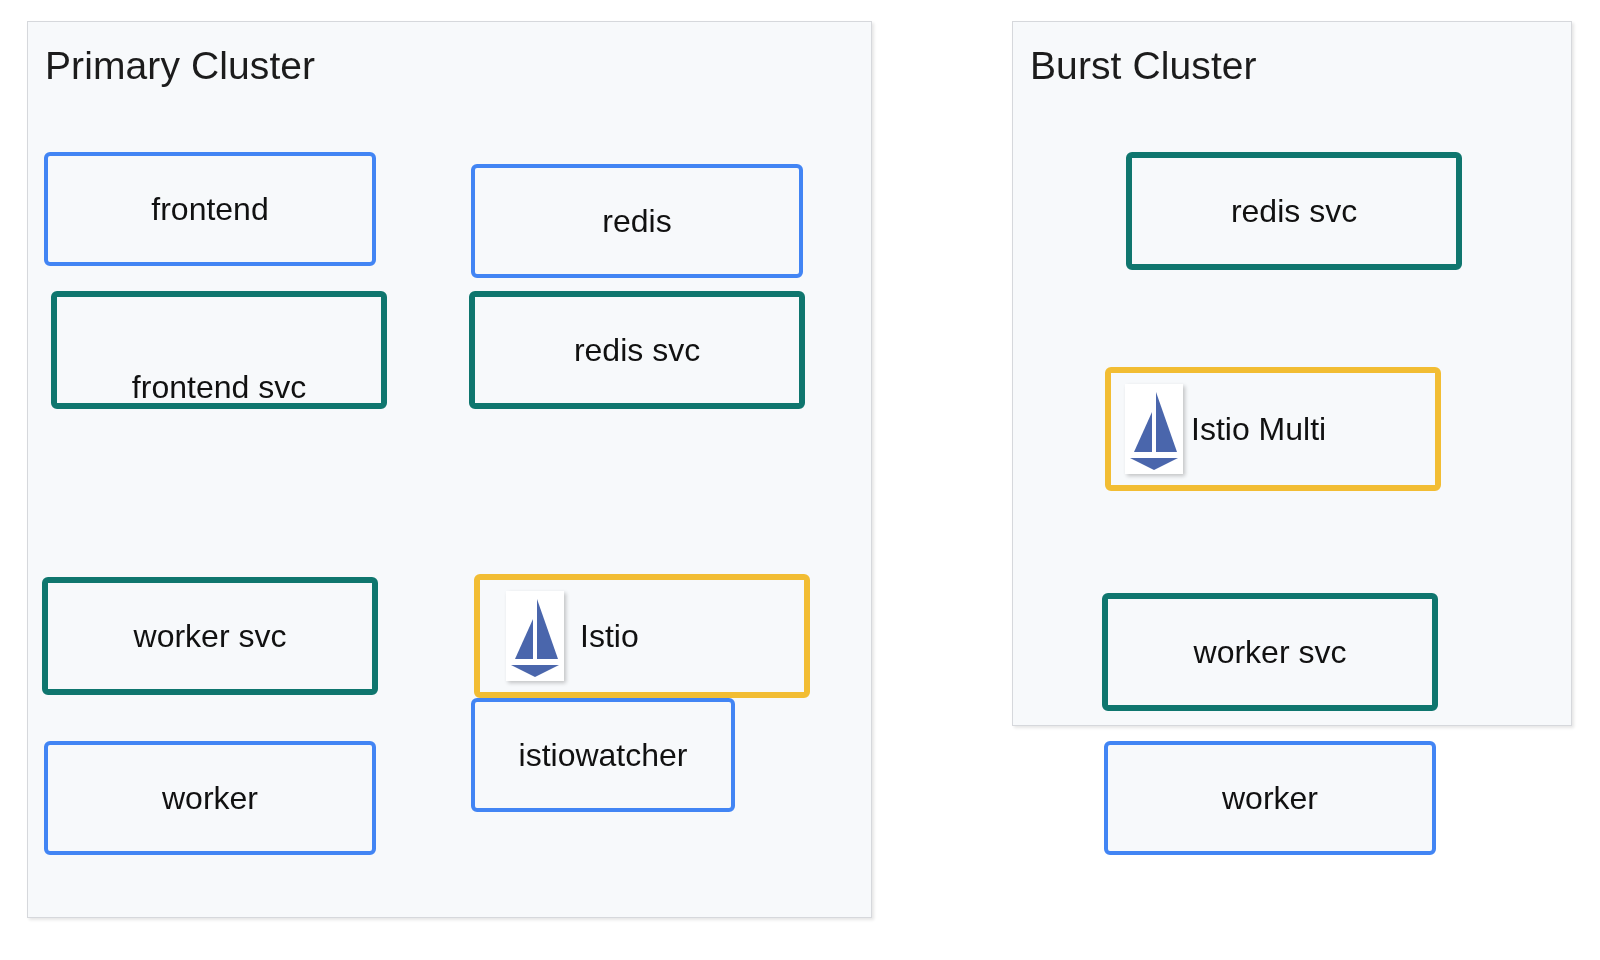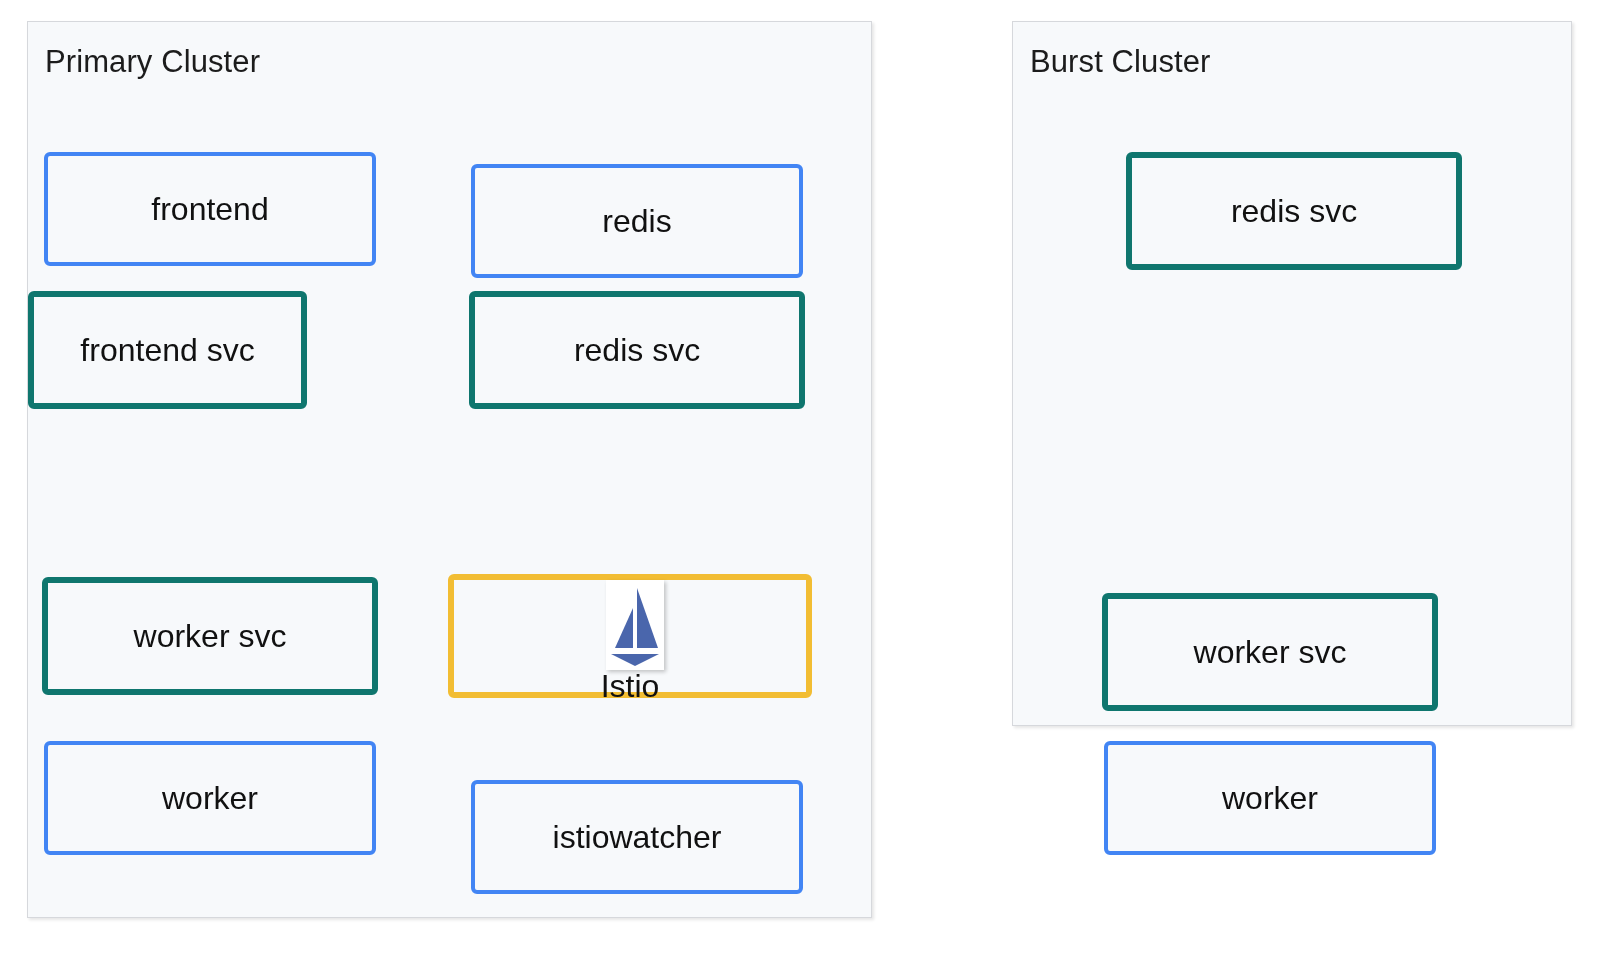--- a/index.html
+++ b/index.html
@@ -28,21 +28,21 @@
     position: absolute;
     background: #f7f9fb;
     border: 1px solid #d6d8dc;
     box-sizing: border-box;
     box-shadow: 2px 2px 3px rgba(0,0,0,0.10);
   }
   .cluster-title {
     position: absolute;
     left: 17px;
     top: 24px;
-    font-size: 31px;
+    font-size: 39px;
     line-height: 1;
     color: #1c1c1c;
     white-space: nowrap;
     letter-spacing: 0.1px;
   }
 
   
   .node {
     position: absolute;
     box-sizing: border-box;
@@ -103,63 +103,74 @@
   </div>
 
   <div class="node kind-workload" style="left:44px; top:152px; width:332px; height:114px;">
     <span class="node-label">frontend</span>
   </div>
 
   <div class="node kind-workload" style="left:471px; top:164px; width:332px; height:114px;">
     <span class="node-label">redis</span>
   </div>
 
-  <div class="node kind-service" style="left:28px; top:291px; width:279px; height:118px;">
+  <div class="node kind-service" style="left:51px; top:291px; width:336px; height:118px;align-items:flex-end;">
     <span class="node-label">frontend svc</span>
   </div>
 
   <div class="node kind-service" style="left:469px; top:291px; width:336px; height:118px;">
     <span class="node-label">redis svc</span>
   </div>
 
   <div class="node kind-service" style="left:42px; top:577px; width:336px; height:118px;">
     <span class="node-label">worker svc</span>
   </div>
 
-  <div class="node kind-mesh" style="left:448px; top:574px; width:364px; height:124px;flex-direction:column;">
+  <div class="node kind-mesh" style="left:474px; top:574px; width:336px; height:124px;">
     <span class="istio-logo">
       <svg viewBox="0 0 58 90" xmlns="http://www.w3.org/2000/svg" aria-hidden="true">
         <rect x="0" y="0" width="58" height="90" fill="#ffffff"></rect>
 
         <polygon points="31,8 31,68 52,68" fill="#4a66ac"></polygon>
 
         <polygon points="27,28 27,68 9,68" fill="#4a66ac"></polygon>
 
         <polygon points="5,74 53,74 29,86" fill="#4a66ac"></polygon>
       </svg>
     </span>
     <span class="mesh-label">Istio</span>
   </div>
 
   <div class="node kind-workload" style="left:44px; top:741px; width:332px; height:114px;">
     <span class="node-label">worker</span>
   </div>
 
-  <div class="node kind-workload" style="left:471px; top:780px; width:332px; height:114px;">
+  <div class="node kind-workload" style="left:471px; top:698px; width:264px; height:114px;">
     <span class="node-label">istiowatcher</span>
   </div>
 
   <div class="cluster" style="left:1012px; top:21px; width:560px; height:705px;">
     <div class="cluster-title">Burst Cluster</div>
   </div>
 
   <div class="node kind-service" style="left:1126px; top:152px; width:336px; height:118px;">
     <span class="node-label">redis svc</span>
   </div>
 
+  <div class="node kind-mesh" style="left:1105px; top:367px; width:336px; height:124px;">
+    <span class="istio-logo" style="margin-left:14px; margin-right:8px;">
+      <svg viewBox="0 0 58 90" xmlns="http://www.w3.org/2000/svg" aria-hidden="true">
+        <rect x="0" y="0" width="58" height="90" fill="#ffffff"></rect>
+        <polygon points="31,8 31,68 52,68" fill="#4a66ac"></polygon>
+        <polygon points="27,28 27,68 9,68" fill="#4a66ac"></polygon>
+        <polygon points="5,74 53,74 29,86" fill="#4a66ac"></polygon>
+      </svg>
+    </span>
+    <span class="mesh-label">Istio Multi</span>
+  </div>
 
   <div class="node kind-service" style="left:1102px; top:593px; width:336px; height:118px;">
     <span class="node-label">worker svc</span>
   </div>
 
   <div class="node kind-workload" style="left:1104px; top:741px; width:332px; height:114px;">
     <span class="node-label">worker</span>
   </div>
 
 </div>

